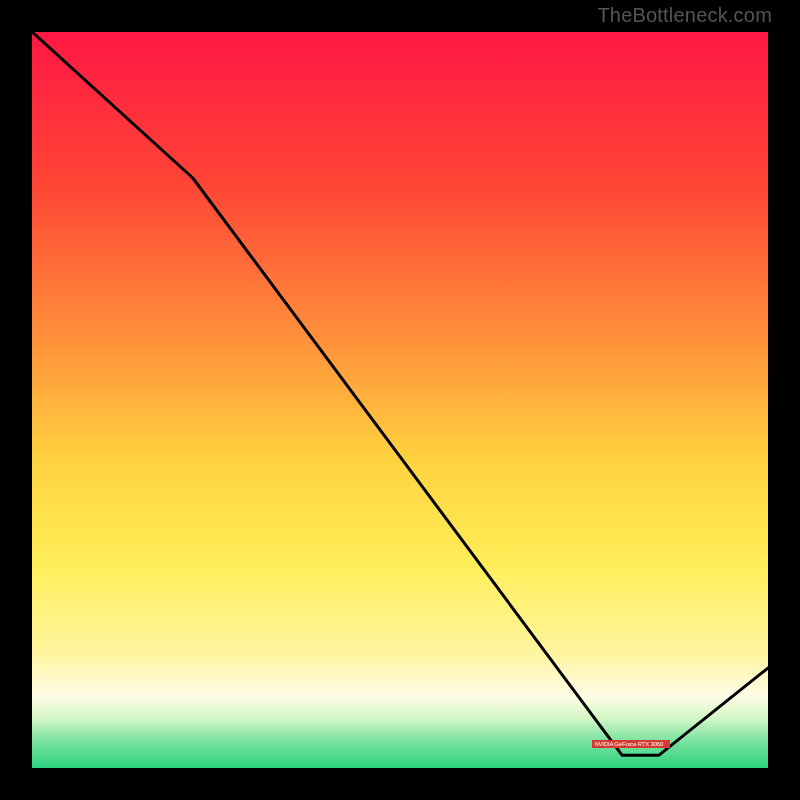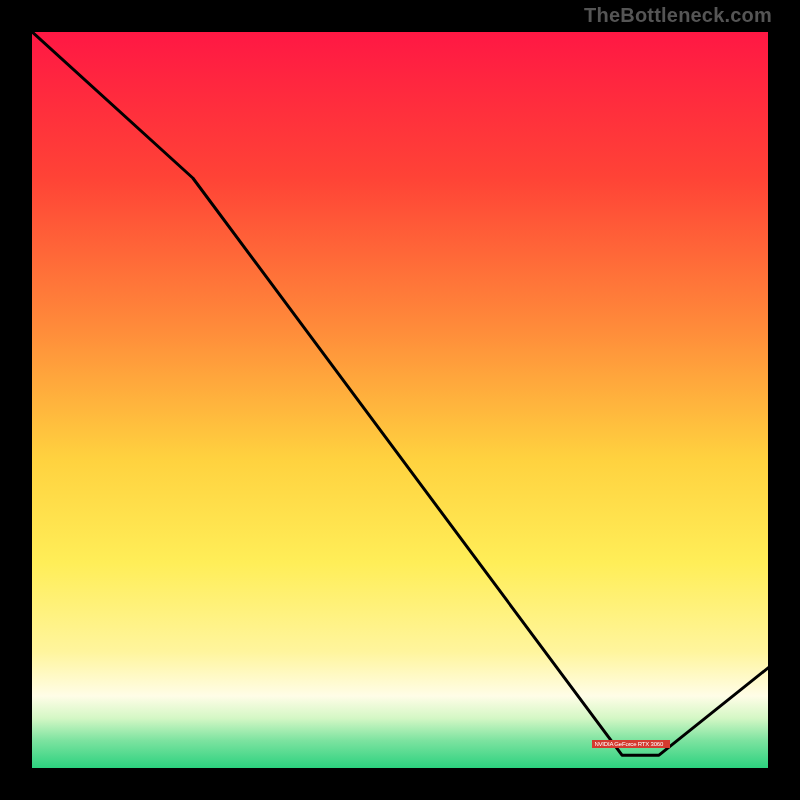--- a/index.html
+++ b/index.html
@@ -16,21 +16,21 @@
     width: 800px;
     height: 800px;
     background: #000;
   }
   .watermark {
     position: absolute;
     top: 4px;
     right: 28px;
     color: #555;
     font-size: 20px;
-    font-weight: bold;
+    font-weight: normal;
     letter-spacing: 0.2px;
     z-index: 5;
   }
   .plot-frame {
     position: absolute;
     left: 30px;
     top: 30px;
     width: 740px;
     height: 740px;
     box-sizing: border-box;

